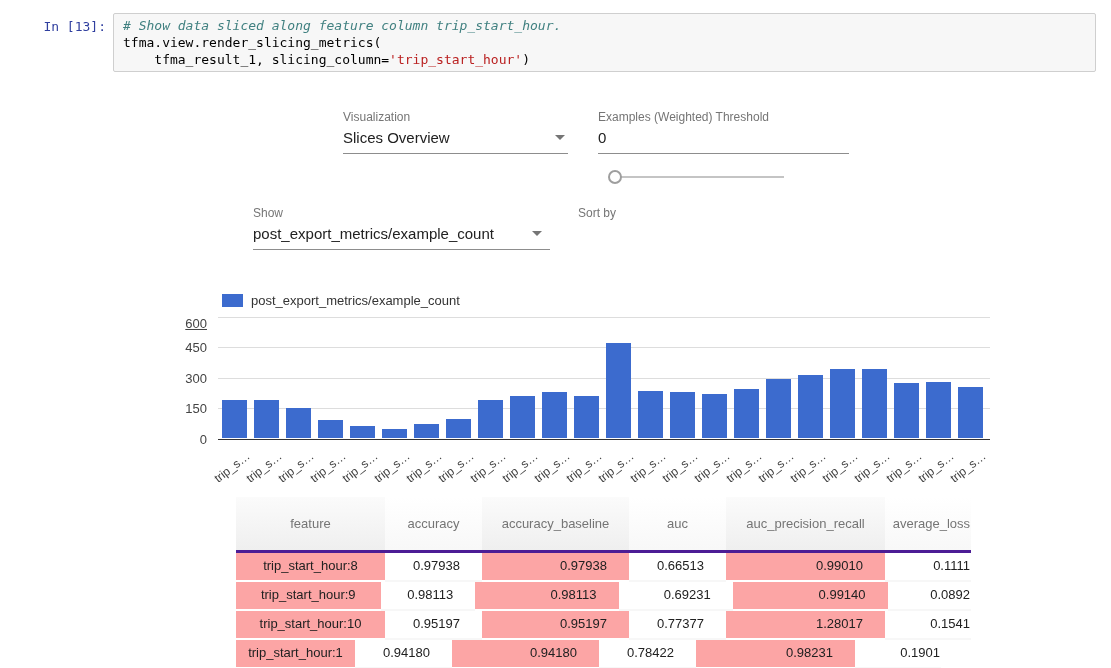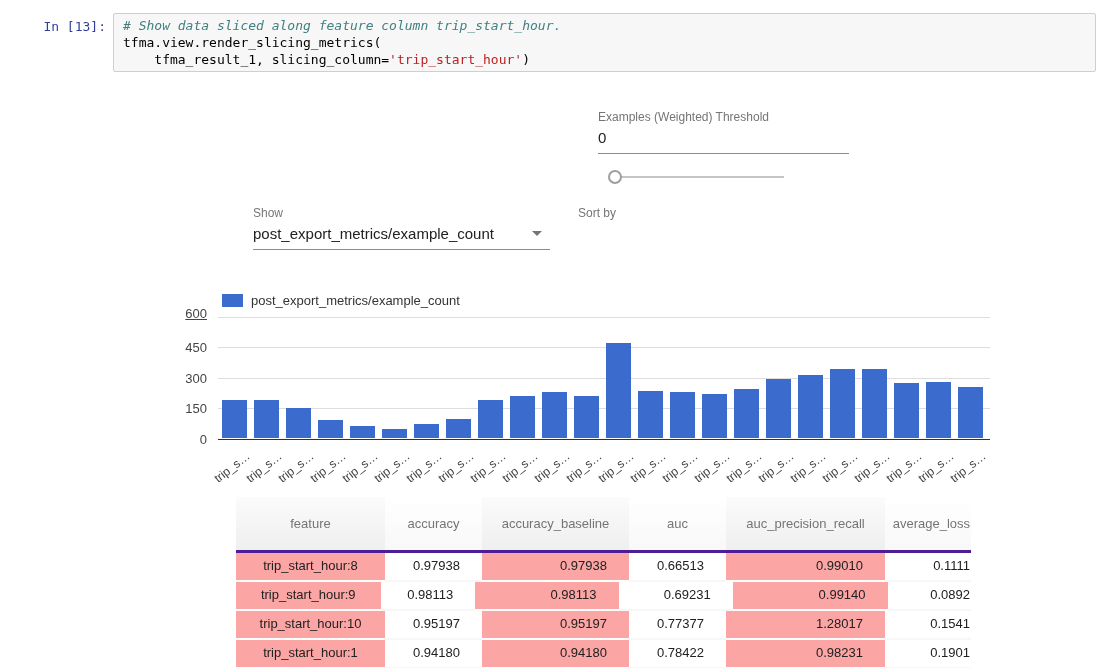--- a/index.html
+++ b/index.html
@@ -79,20 +79,27 @@
 
 <div class="page">
 
   <div class="prompt">In [13]:</div>
   <div class="code-box">
     <pre class="code"><span class="comment"># Show data sliced along feature column trip_start_hour.</span>
 <span>tfma.view.render_slicing_metrics(</span>
 <span><span>    tfma_result_1, slicing_column=</span><span class="str">'trip_start_hour'</span><span>)</span></span></pre>
   </div>
 
+  <div class="ctl" style="left:343px;top:110px;width:225px;">
+    <div class="ctl-label">Visualization</div>
+    <div class="ctl-value-row">
+      <span class="ctl-value">Slices Overview</span>
+      <span class="dd-arrow"></span>
+    </div>
+  </div>
 
   <div class="ctl" style="left:598px;top:110px;width:251px;">
     <div class="ctl-label">Examples (Weighted) Threshold</div>
     <div class="ctl-value-row">
       <span class="ctl-value">0</span>
     </div>
   </div>
 
   <div class="slider">
     <div class="slider-track"></div>
@@ -118,21 +125,21 @@
       <div class="gridline" style="left: 218px; width: 772px; top: 408.125px; background: rgb(221, 221, 221);"></div>
       <div class="gridline" style="left: 218px; width: 772px; top: 377.75px; background: rgb(221, 221, 221);"></div>
       <div class="gridline" style="left: 218px; width: 772px; top: 347.375px; background: rgb(221, 221, 221);"></div>
       <div class="gridline" style="left: 218px; width: 772px; top: 317px; background: rgb(221, 221, 221);"></div>
     </div>
   <div class="layer" id="yaxis">
       <div class="ytick" style="left: 160px; width: 47px; top: 431.5px;">0</div>
       <div class="ytick" style="left: 160px; width: 47px; top: 401.125px;">150</div>
       <div class="ytick" style="left: 160px; width: 47px; top: 370.75px;">300</div>
       <div class="ytick" style="left: 160px; width: 47px; top: 340.375px;">450</div>
-      <div class="ytick" style="left: 160px; width: 47px; top: 306px; text-decoration: underline;">600</div>
+      <div class="ytick" style="left: 160px; width: 47px; top: 316px; text-decoration: underline;">600</div>
     </div>
   <div class="layer" id="bars">
       <div class="bar" style="left: 222px; width: 25px; top: 400.228px; height: 38.2725px; background: rgb(60, 107, 206);"></div>
       <div class="bar" style="left: 254px; width: 25px; top: 400.025px; height: 38.475px; background: rgb(60, 107, 206);"></div>
       <div class="bar" style="left: 286px; width: 25px; top: 408.327px; height: 30.1725px; background: rgb(60, 107, 206);"></div>
       <div class="bar" style="left: 318px; width: 25px; top: 420.275px; height: 18.225px; background: rgb(60, 107, 206);"></div>
       <div class="bar" style="left: 350px; width: 25px; top: 426.35px; height: 12.15px; background: rgb(60, 107, 206);"></div>
       <div class="bar" style="left: 382px; width: 25px; top: 429.185px; height: 9.315px; background: rgb(60, 107, 206);"></div>
       <div class="bar" style="left: 414px; width: 25px; top: 424.123px; height: 14.3775px; background: rgb(60, 107, 206);"></div>
       <div class="bar" style="left: 446px; width: 25px; top: 419.262px; height: 19.2375px; background: rgb(60, 107, 206);"></div>
@@ -208,21 +215,21 @@
         </div>
         <div class="trow">
           <div class="bcell even feature" style="width: 149px;">trip_start_hour:10</div>
           <div class="bcell odd num" style="width: 97px;">0.95197</div>
           <div class="bcell even num" style="width: 147px;">0.95197</div>
           <div class="bcell odd num" style="width: 97px;">0.77377</div>
           <div class="bcell even num" style="width: 159px;">1.28017</div>
           <div class="bcell odd num last" style="width: 86px;">0.1541</div>
         </div>
         <div class="trow">
-          <div class="bcell even feature" style="width: 149px;">trip_start_hour:1</div>
+          <div class="bcell even feature" style="width: 119px;">trip_start_hour:1</div>
           <div class="bcell odd num" style="width: 97px;">0.94180</div>
           <div class="bcell even num" style="width: 147px;">0.94180</div>
           <div class="bcell odd num" style="width: 97px;">0.78422</div>
           <div class="bcell even num" style="width: 159px;">0.98231</div>
           <div class="bcell odd num last" style="width: 86px;">0.1901</div>
         </div>
       </div>
   </div>
 
 </div>

